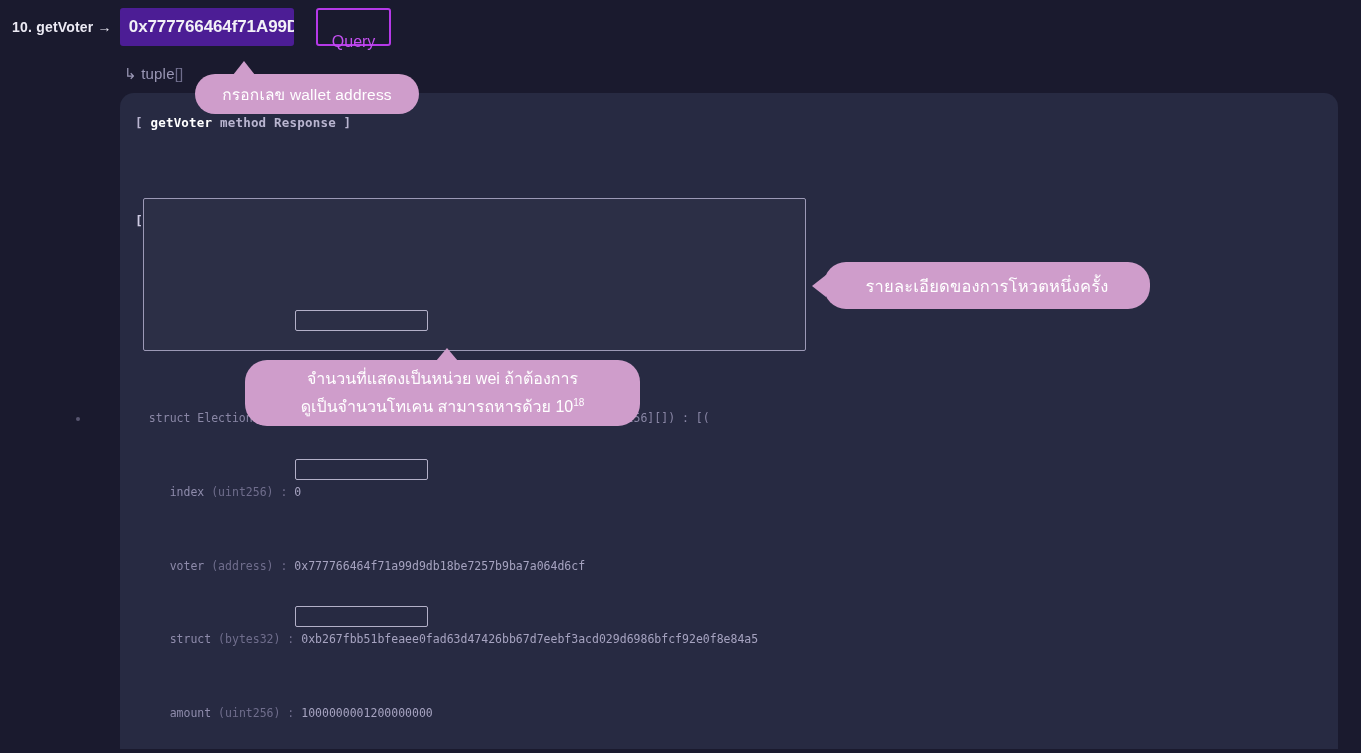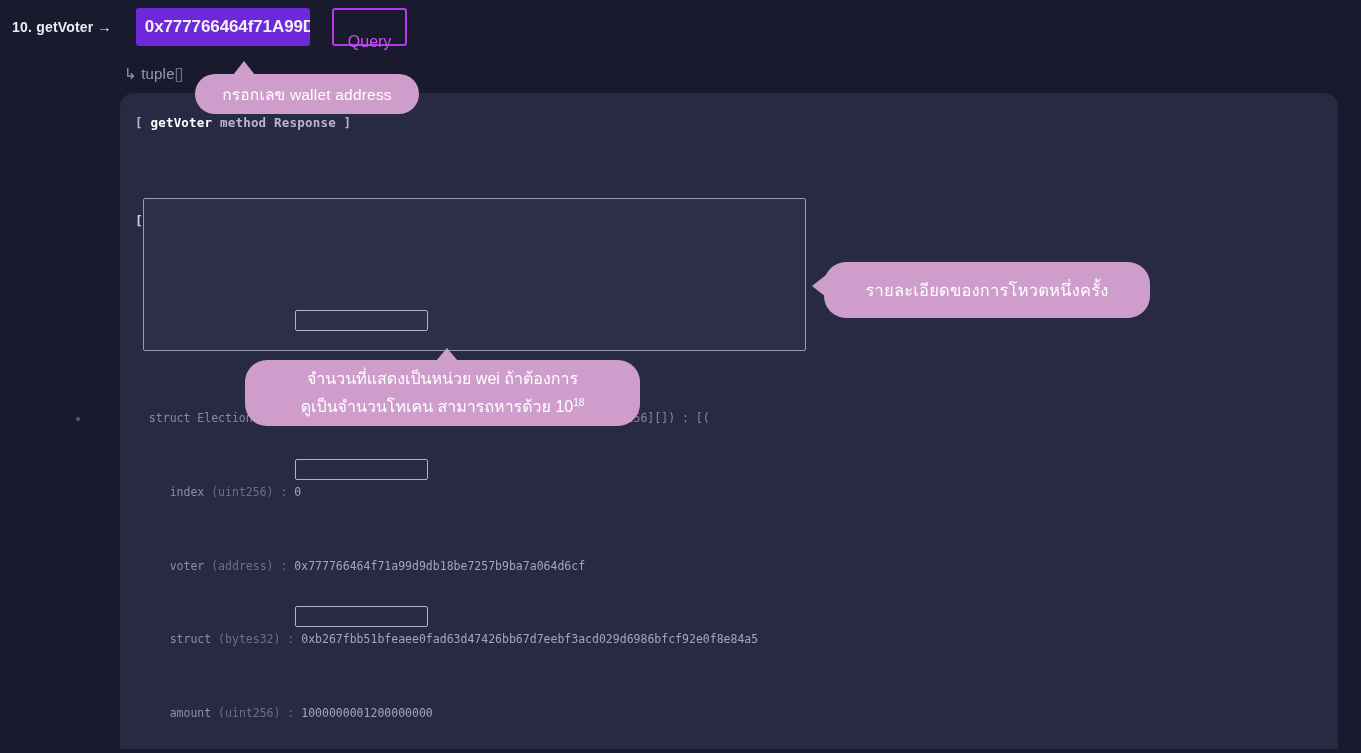--- a/index.html
+++ b/index.html
@@ -37,26 +37,26 @@
     align-items: center;
     gap: 0px;
     z-index: 30;
   }
   .method-label {
     color: #eceaf4;
     font-size: 14px;
     font-weight: 700;
     letter-spacing: .2px;
     white-space: nowrap;
-    padding-right: 24px;
+    padding-right: 8px;
   }
   .addr-input {
     width: 174px;
     height: 38px;
-    background: #6d28d9;
+    background: #4c1d95;
     border: none;
     border-radius: 3px;
     color: #f2f1f7;
     font-family: "Liberation Sans", sans-serif;
     font-size: 17px;
     font-weight: 700;
     letter-spacing: -.1px;
     padding: 0 9px;
     outline: none;
     overflow: hidden;
@@ -196,21 +196,21 @@
     border-left: 11px solid transparent;
     border-right: 11px solid transparent;
     border-bottom: 14px solid #cf9dcb;
   }
 
   
   #bubble-detail {
     left: 824px;
     top: 262px;
     width: 326px;
-    height: 56px;
+    height: 47px;
     font-size: 16.5px;
     letter-spacing: .2px;
   }
   #bubble-detail .tail {
     left: -12px; top: 13px;
     border-top: 11px solid transparent;
     border-bottom: 11px solid transparent;
     border-right: 14px solid #cf9dcb;
   }
 

